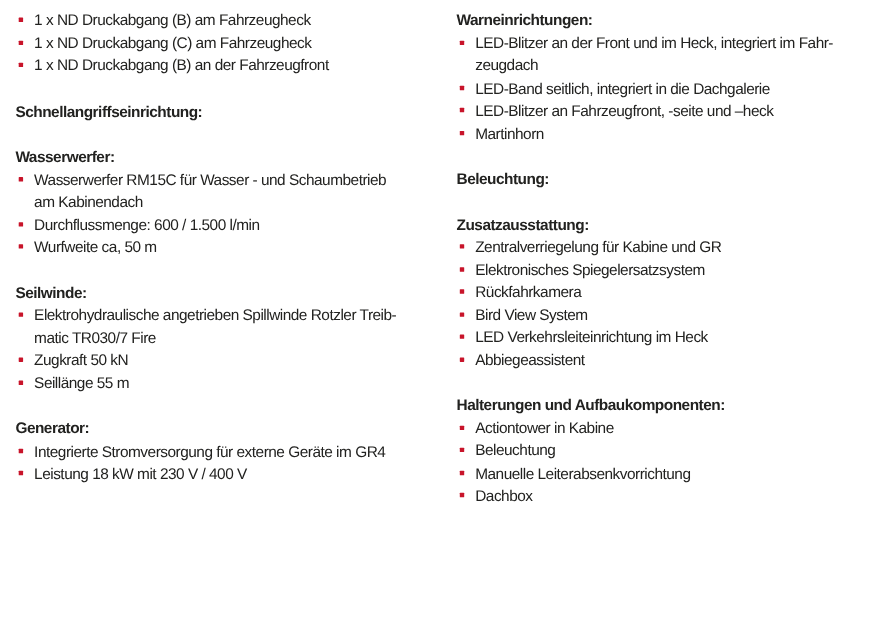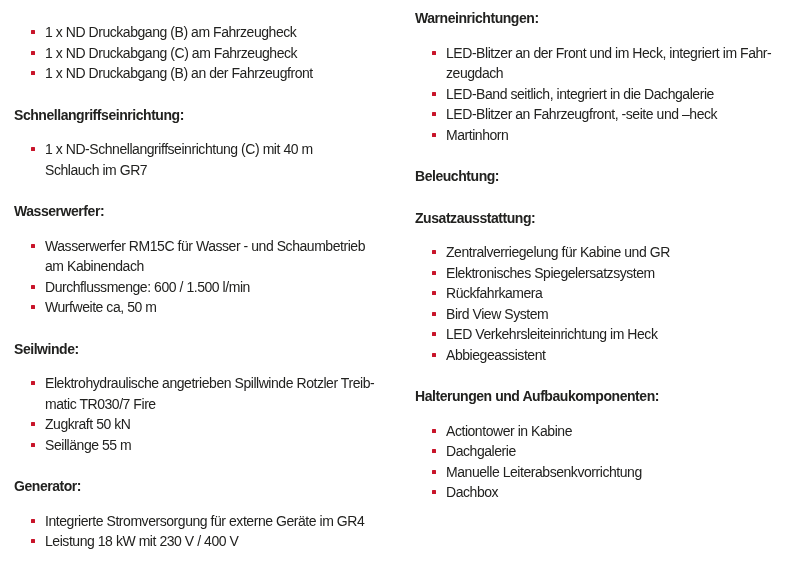--- a/index.html
+++ b/index.html
@@ -29,21 +29,21 @@
   }
   .section { margin: 0 0 21px 0; }
   .section h3 {
     margin: 0;
     font-size: 14px;
     font-weight: bold;
     line-height: 20.5px;
     color: var(--text, #222220);
   }
   ul.items {
-    margin: 14px;
+    margin: 0;
     padding: 0;
     list-style: none;
   }
   li.item {
     position: relative;
     padding-left: 17px;
     white-space: pre-line;
   }
   .bullet {
     position: absolute;
@@ -69,24 +69,20 @@
     <div class="section">
       <ul class="items">
         <li class="item"><span class="bullet"></span><span>1 x ND Druckabgang (B) am Fahrzeugheck</span></li>
         <li class="item"><span class="bullet"></span><span>1 x ND Druckabgang (C) am Fahrzeugheck</span></li>
         <li class="item"><span class="bullet"></span><span>1 x ND Druckabgang (B) an der Fahrzeugfront</span></li>
       </ul>
     </div>
 
     <div class="section">
       <h3>Schnellangriffseinrichtung:</h3>
-      <ul class="items">
-        <li class="item"><span class="bullet"></span><span>1 x ND-Schnellangriffseinrichtung (C) mit 40 m
-Schlauch im GR7</span></li>
-      </ul>
     </div>
 
     <div class="section">
       <h3>Wasserwerfer:</h3>
       <ul class="items">
         <li class="item"><span class="bullet"></span><span>Wasserwerfer RM15C für Wasser - und Schaumbetrieb
 am Kabinendach</span></li>
         <li class="item"><span class="bullet"></span><span>Durchflussmenge: 600 / 1.500 l/min</span></li>
         <li class="item"><span class="bullet"></span><span>Wurfweite ca, 50 m</span></li>
       </ul>
@@ -141,21 +137,21 @@
       </ul>
     </div>
 
     <div class="section">
     </div>
 
     <div class="section">
       <h3>Halterungen und Aufbaukomponenten:</h3>
       <ul class="items">
         <li class="item"><span class="bullet"></span><span>Actiontower in Kabine</span></li>
-        <li class="item"><span class="bullet"></span><span>Dachgalerie</span></li>
+        <li class="item"><span class="bullet"></span><span>Beleuchtung</span></li>
         <li class="item"><span class="bullet"></span><span>Manuelle Leiterabsenkvorrichtung</span></li>
         <li class="item"><span class="bullet"></span><span>Dachbox</span></li>
       </ul>
     </div>
 
   </div>
 
 </div>
 
 </body></html>

